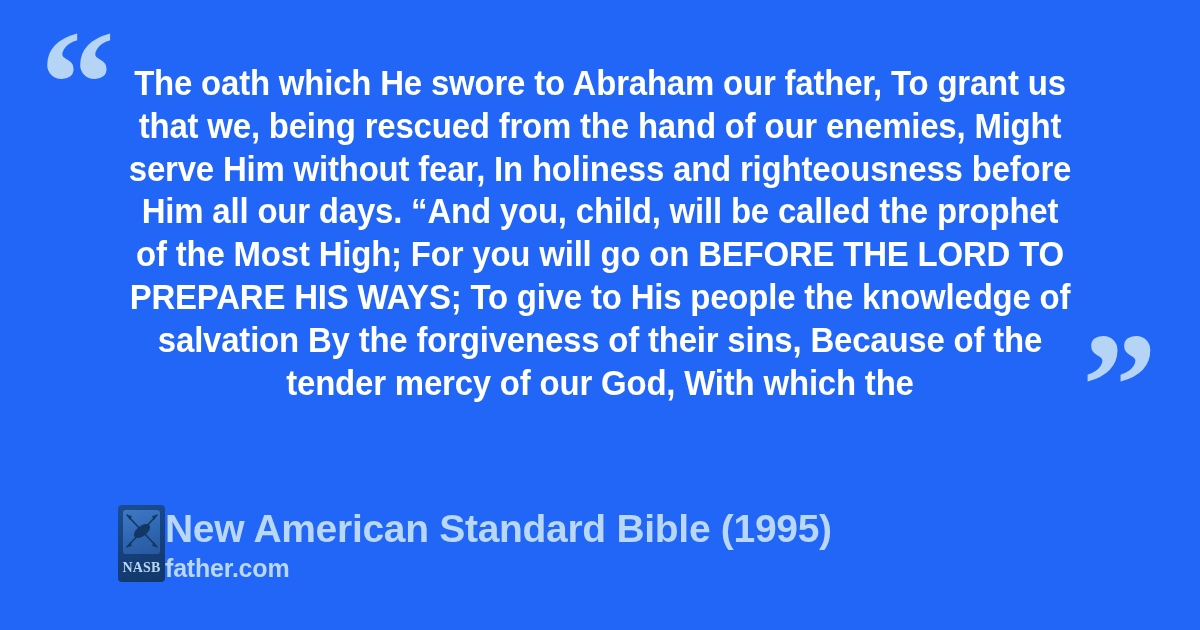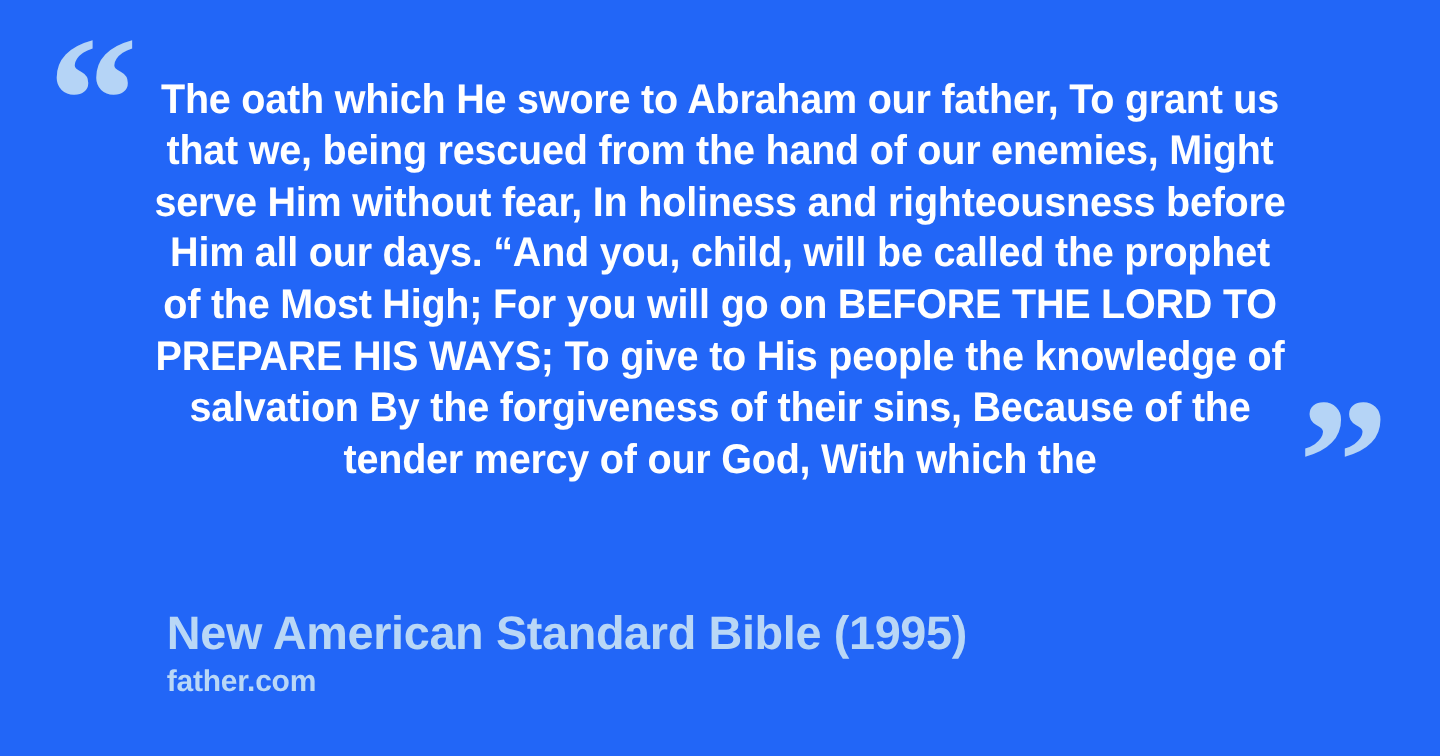--- a/index.html
+++ b/index.html
@@ -109,21 +109,20 @@
     text-align: center;
     font-family: "Liberation Serif", serif;
     font-weight: 700;
     font-size: 14px;
     letter-spacing: 0.2px;
     color: #b9d6f2;
   }
 
   
   #footer-text {
-    margin-left: 21px;
     padding-top: 2px;
   }
   #footer-title {
     color: #b9d7f6;
     font-family: "Liberation Sans", sans-serif;
     font-weight: 700;
     font-size: 39px;
     line-height: 44px;
     letter-spacing: -0.3px;
     white-space: nowrap;
@@ -154,20 +153,35 @@
     <div class="quote-line">of the Most High; For you will go on BEFORE THE LORD TO</div>
     <div class="quote-line">PREPARE HIS WAYS; To give to His people the knowledge of</div>
     <div class="quote-line">salvation By the forgiveness of their sins, Because of the</div>
     <div class="quote-line">tender mercy of our God, With which the</div>
   </div>
 
   <div class="quote-mark" id="quote-mark-close">”</div>
 
   <div id="footer">
 
+    <div id="nasb-logo">
+      <div id="nasb-logo-inner"></div>
+      <svg id="nasb-logo-glyph" viewBox="0 0 42 50">
+        <g fill="#123763" stroke="#123763" stroke-width="1.6" stroke-linecap="round">
+          <line x1="6" y1="8" x2="36" y2="40"></line>
+          <line x1="36" y1="8" x2="6" y2="40"></line>
+        </g>
+        <path d="M6 8 L11 9 L9 13 Z" fill="#123763"></path>
+        <path d="M36 40 L31 39 L33 35 Z" fill="#123763"></path>
+        <path d="M36 8 L31 9 L33 13 Z" fill="#123763"></path>
+        <path d="M6 40 L11 39 L9 35 Z" fill="#123763"></path>
+        <ellipse cx="21" cy="24" rx="9.5" ry="5" fill="#123763" transform="rotate(-38 21 24)"></ellipse>
+      </svg>
+      <div id="nasb-logo-wordmark">NASB</div>
+    </div>
 
     <div id="footer-text">
       <div id="footer-title">New American Standard Bible (1995)</div>
       <div id="footer-subtitle">father.com</div>
     </div>
 
   </div>
 
 </div>
 

